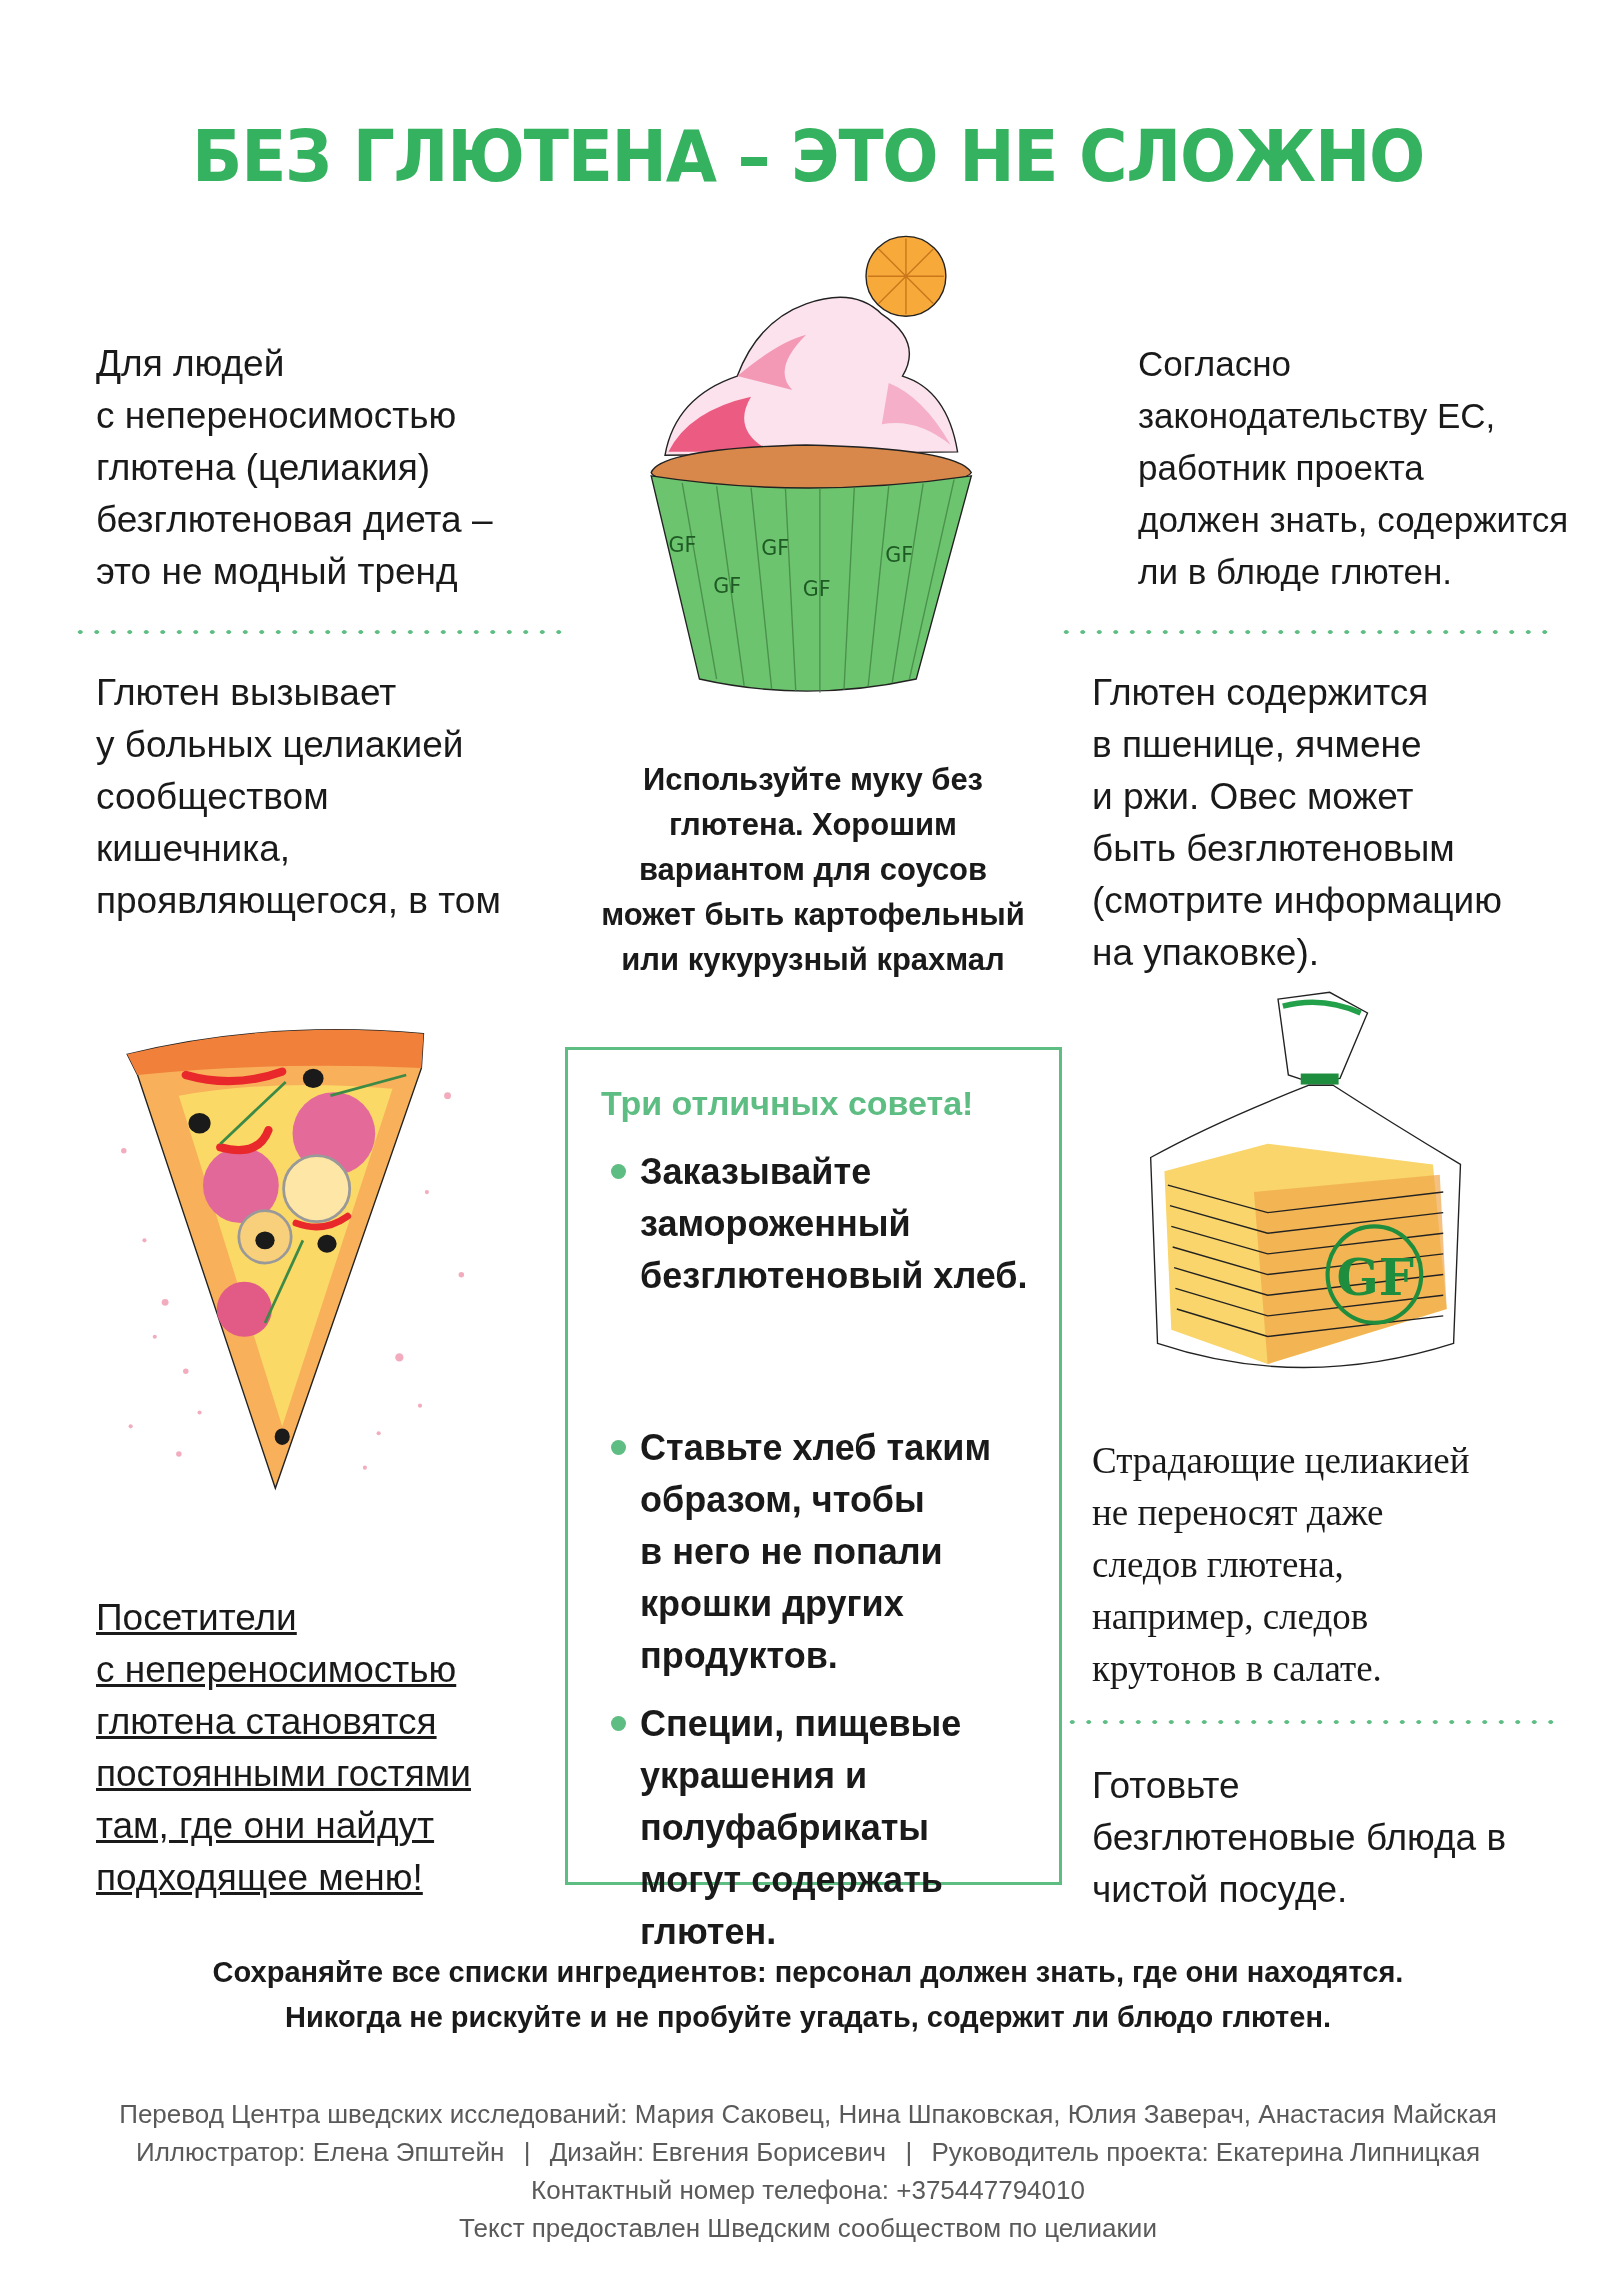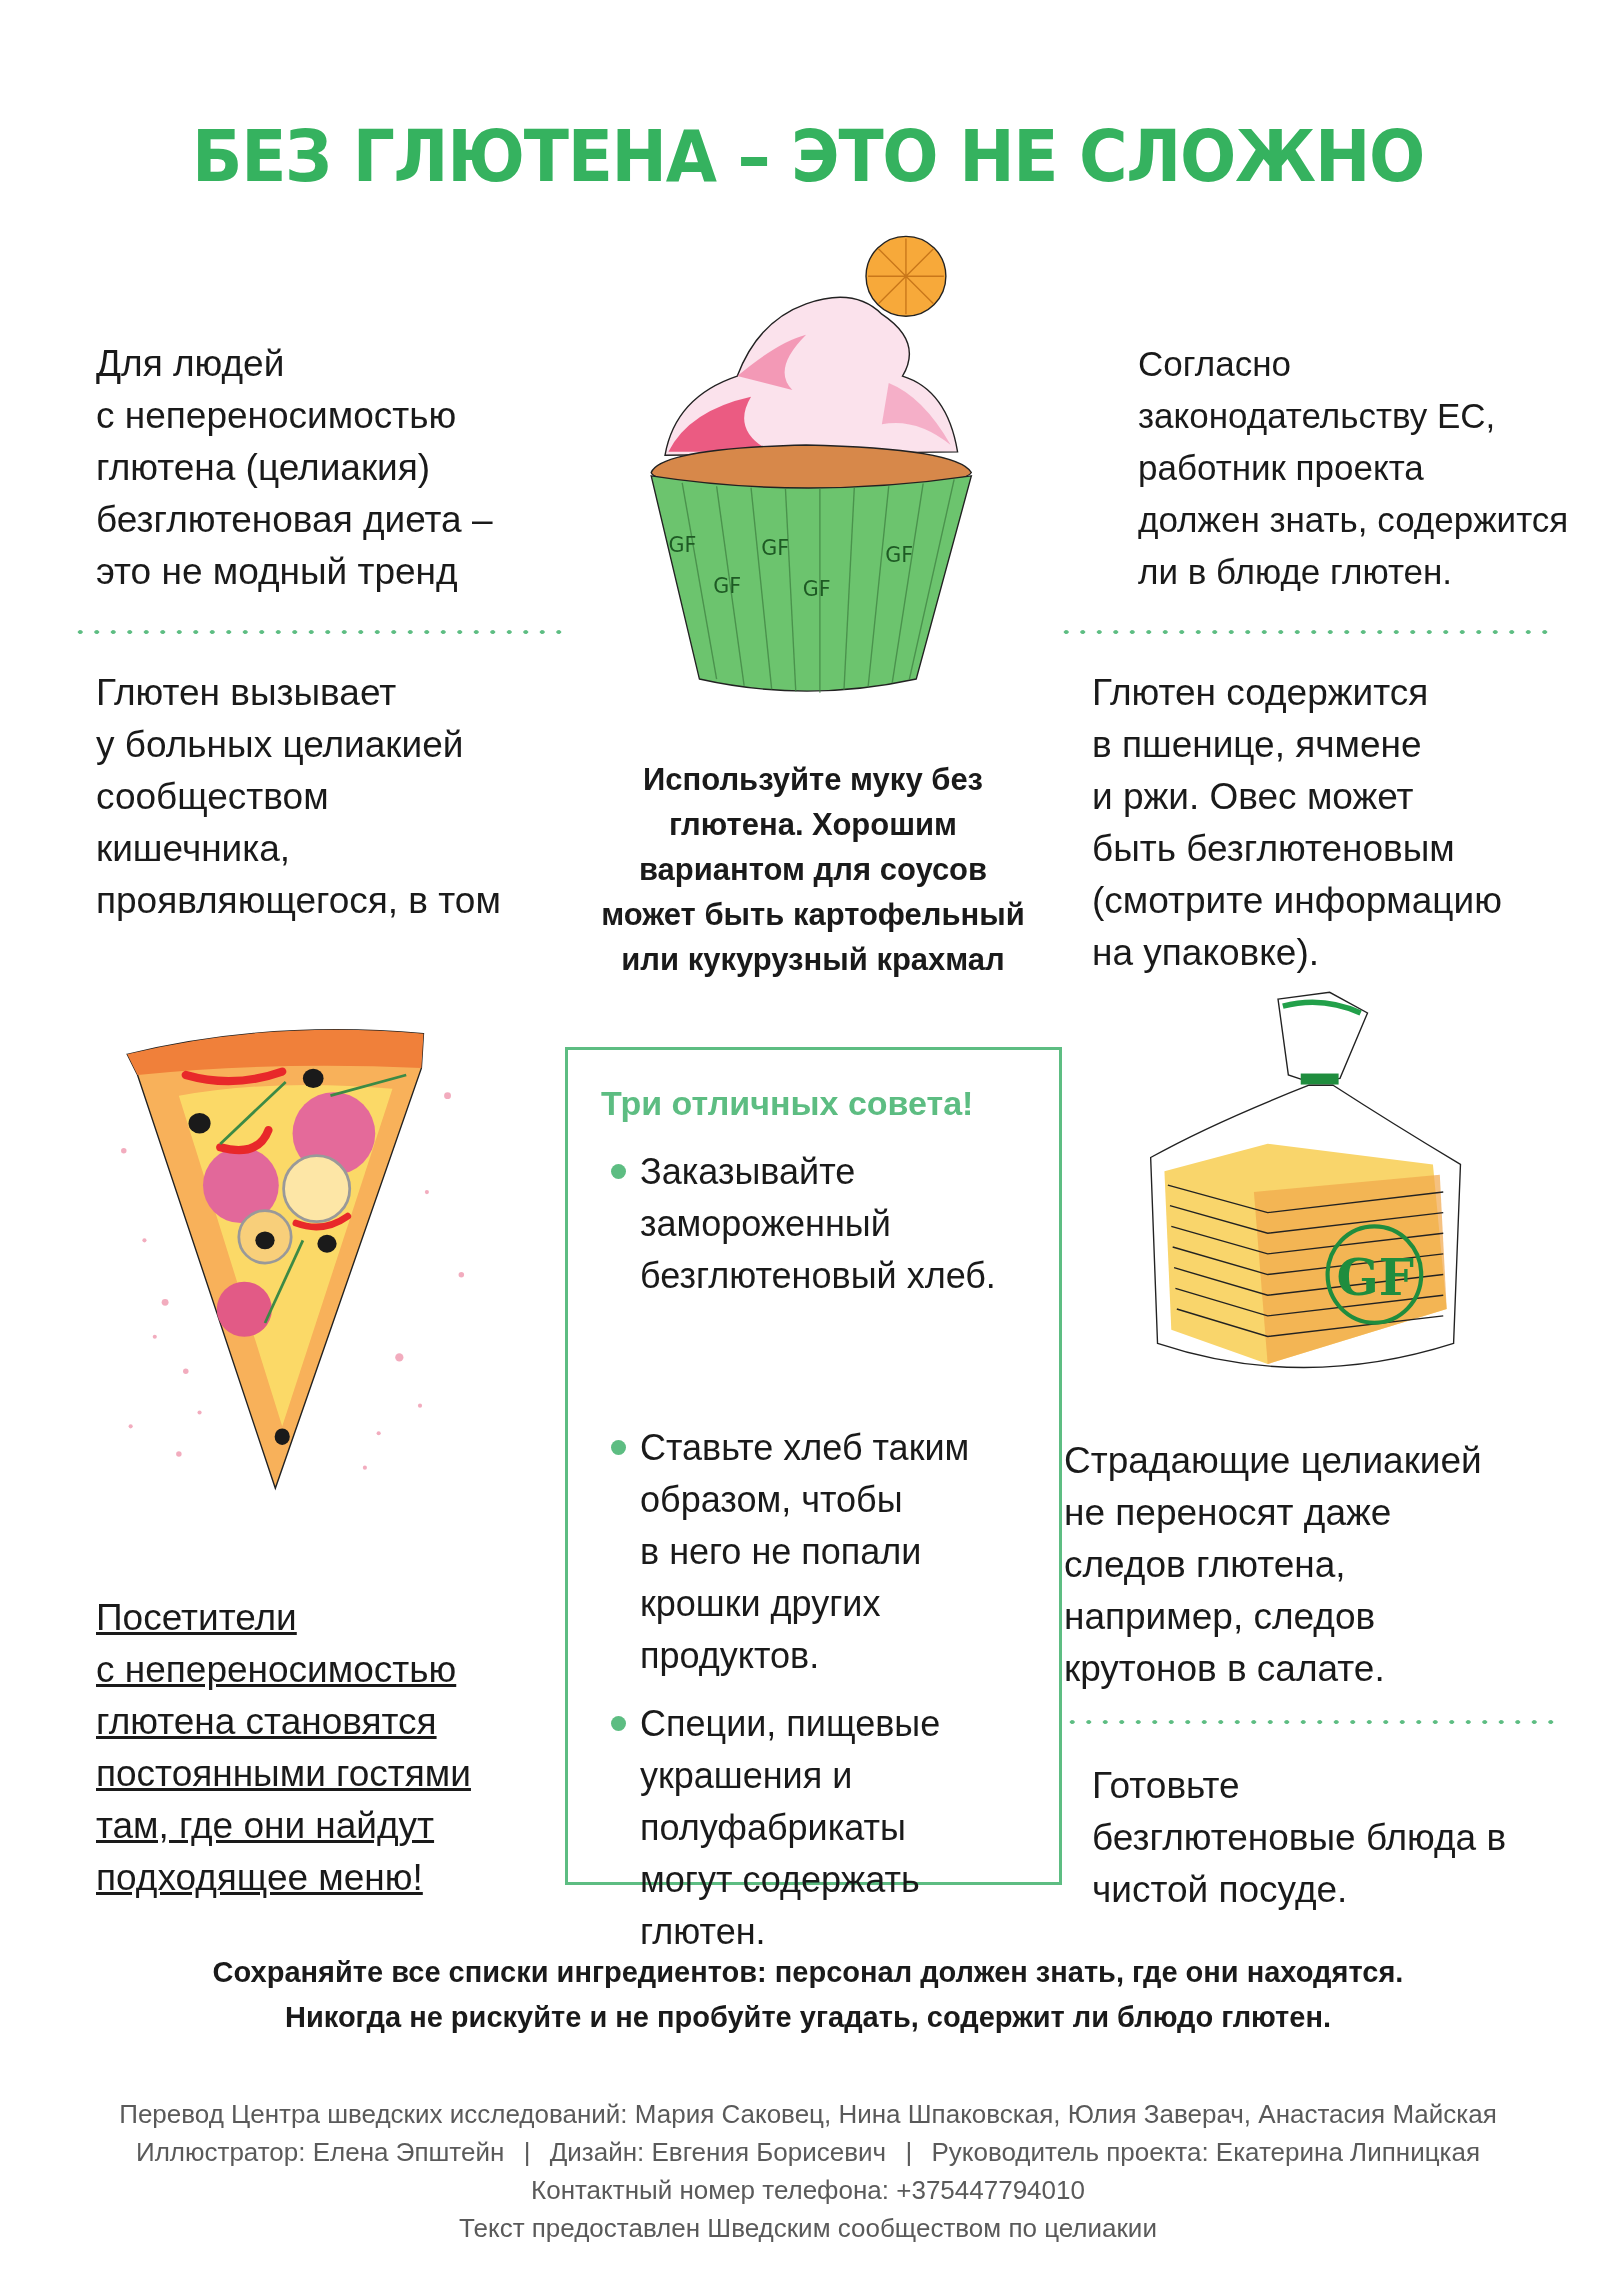--- a/index.html
+++ b/index.html
@@ -8,21 +8,21 @@
   .abs { position:absolute; }
   .title { left:0; width:1616px; top:114px; text-align:center; font-family:"DejaVu Sans",sans-serif;
            font-weight:bold; font-size:72px; letter-spacing:-1.4px; color:#35b25f; transform:scaleX(0.92); }
   .para { font-size:37px; line-height:52px; }
   .para div { white-space:nowrap; }
   .dots { height:4.1px; background-image:radial-gradient(circle, #5dbd82 2.1px, transparent 2.4px);
           background-size:16.5px 5.5px; background-repeat:repeat-x; background-position:0 center; }
   .center-bold { left:565px; width:496px; top:757px; text-align:center; font-weight:bold; font-size:31px; line-height:45px; }
   .tipbox { left:565px; top:1047px; width:491px; height:832px; border:3.4px solid #5dbd82; box-sizing:content-box; }
   .tip-title { position:absolute; left:33px; top:34px; font-weight:bold; font-size:34px; color:#5dbd82; white-space:nowrap; }
-  .tip { position:absolute; left:72px; font-size:36px; line-height:52px; }
+  .tip { position:absolute; left:72px; font-size:36px; line-height:52px;font-weight:bold; }
   .tip div { white-space:nowrap; }
   .bullet { position:absolute; left:-29px; top:18px; width:15px; height:15px; border-radius:50%; background:#5dbd82; }
   .note { left:0; width:1616px; text-align:center; font-weight:bold; font-size:29px; line-height:45px; top:1950px; }
   .footer { left:0; width:1616px; text-align:center; font-size:26px; line-height:38px; color:#5a5a5a; top:2095px; }
   .footer .sep { display:inline-block; margin:0 19.3px; }
   svg { position:absolute; overflow:visible; }
 </style>
 </head>
 <body>
 
@@ -190,21 +190,21 @@
     <path d="M60 350 L200 390 L455 360"></path>
       <path d="M62 380 L200 420 L455 390"></path>
     <path d="M64 410 L200 450 L455 420"></path>
       <path d="M66 440 L200 480 L455 450"></path>
     <path d="M68 470 L200 510 L455 480"></path>
   </g>
   <ellipse cx="355" cy="420" rx="68" ry="70" fill="none" stroke="#1f8d3e" stroke-width="6"></ellipse>
   <text x="300" y="450" font-family="DejaVu Serif, serif" font-size="72" font-weight="bold" fill="#1f8d3e">GF</text>
 </svg>
 
-<div class="abs para" style="left:1064px; top:1435px;">
+<div class="abs para" style="left:1092px; top:1435px;font-family:Liberation Serif, serif;">
   <div>Страдающие целиакией</div>
   <div>не переносят даже</div>
   <div>следов глютена,</div>
   <div>например, следов</div>
   <div>крутонов в салате.</div>
 </div>
 <div class="abs dots" style="left:1064px; top:1720px; width:491px;"></div>
 
 <div class="abs para" style="left:1092px; top:1760px;">
   <div>Готовьте</div>

